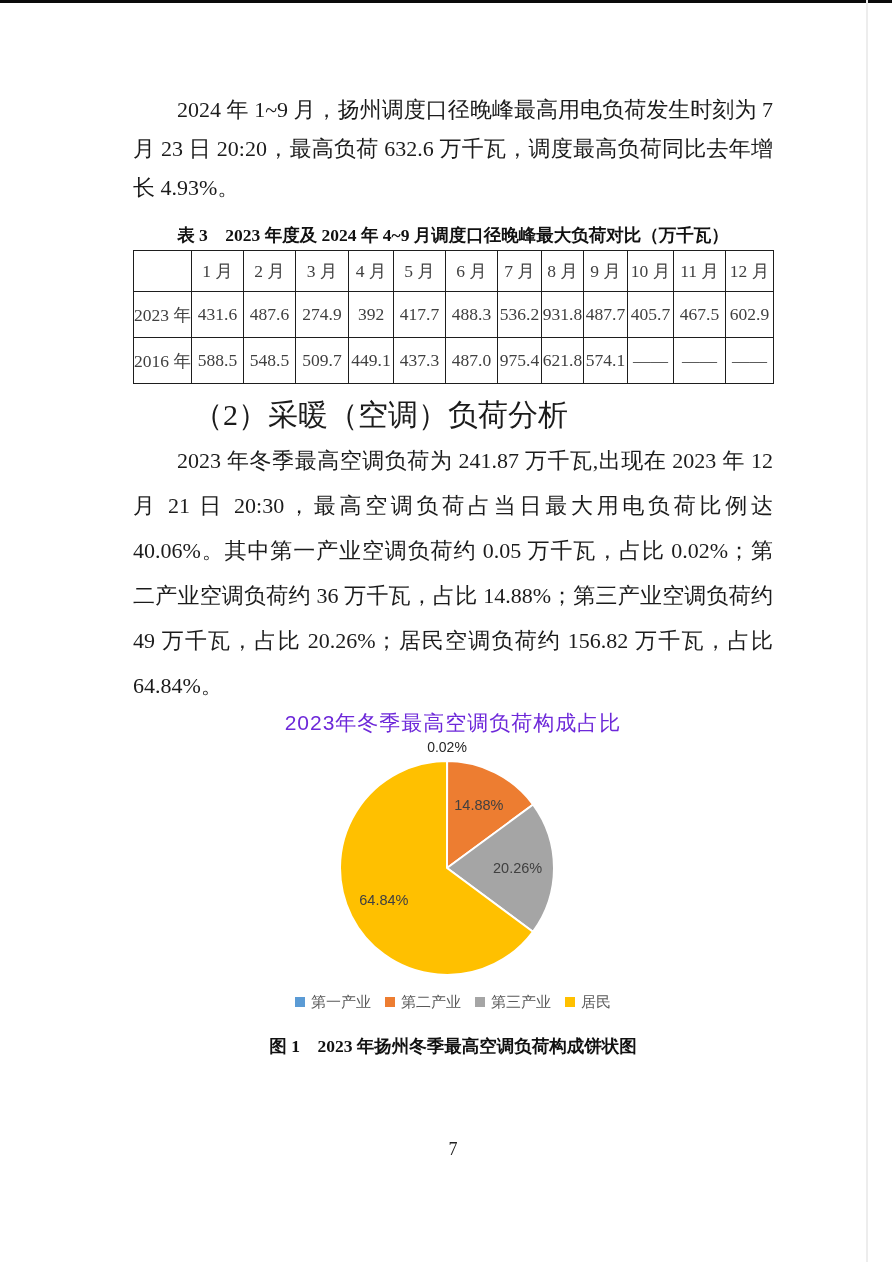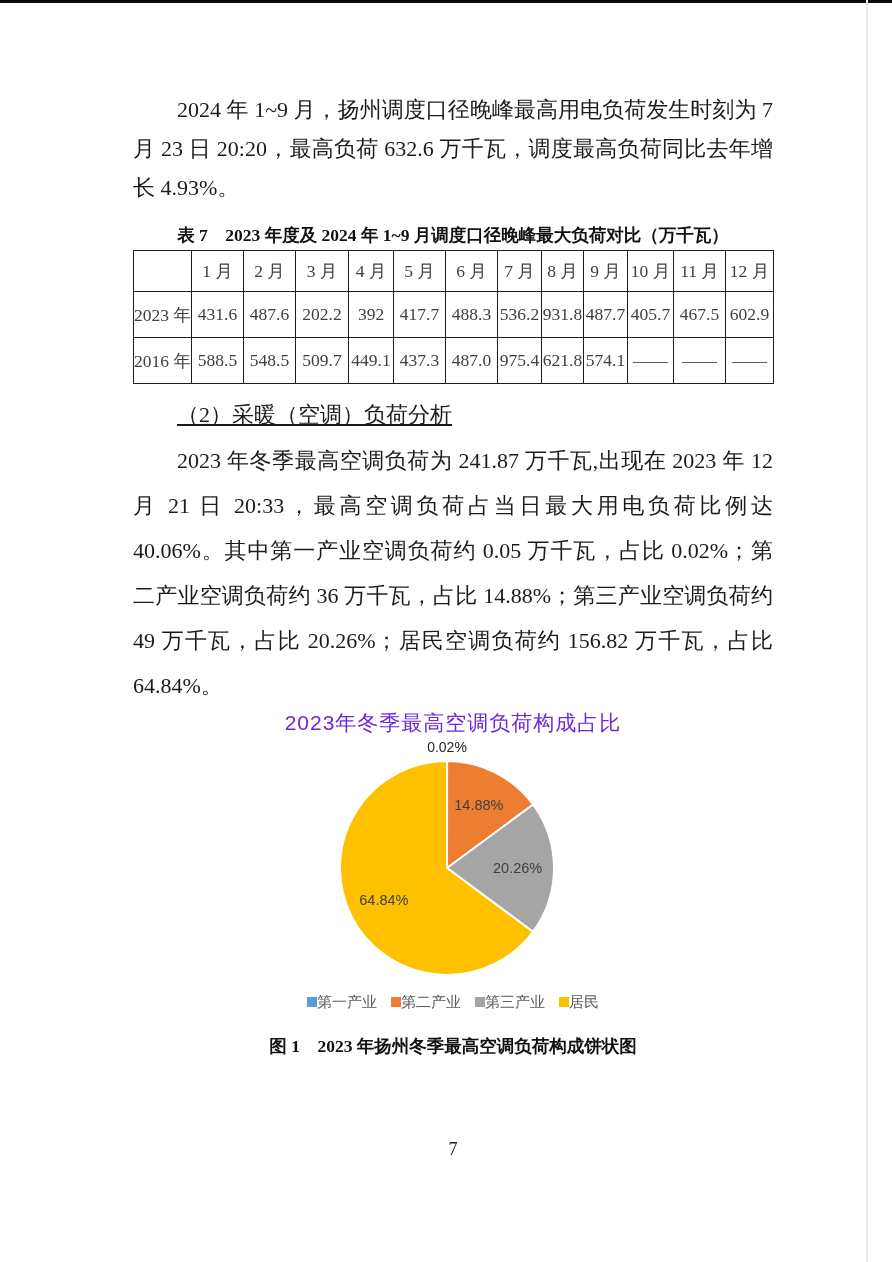--- a/index.html
+++ b/index.html
@@ -25,41 +25,41 @@
     margin-top:2px; font-size:17.5px; color:#404040;
   }
   table.load-table td {
     border:1.6px solid #1e1e1e; text-align:center; vertical-align:middle;
     padding:0; overflow:hidden; white-space:nowrap;
   }
   table.load-table tr.hdr td { height:40px; }
   table.load-table tr.datarow td { height:45px; }
 
   .subheading {
-    font-size:22px; line-height:46px; text-indent:2em; margin:8px 0 0 0;text-decoration:underline;
+    font-size:30px; line-height:46px; text-indent:2em; margin:8px 0 0 0;
   }
   .body-para2 {
     font-size:22px; line-height:45px; text-align:justify;
     text-indent:2em; margin:0;
   }
 
   .chart-block { margin-top:2px; font-family:"Liberation Sans", sans-serif; }
   .chart-title {
     font-size:21px; line-height:26px; color:#6d28d9;
     text-align:center; letter-spacing:1px;
   }
   .pie-svg { display:block; margin-top:2px; }
   .pie-label { font-family:"Liberation Sans", sans-serif; font-size:14.5px; fill:#404040; }
   .pie-label-out { font-family:"Liberation Sans", sans-serif; font-size:14px; fill:#262626; }
 
   .legend {
     margin-top:2px; height:20px; display:flex; justify-content:center;
     align-items:center; gap:14px;
   }
-  .legend-item { display:flex; align-items:center; gap:0; }
+  .legend-item { display:flex; align-items:center; gap:6px; }
   .legend-swatch { width:10px; height:10px; display:inline-block; }
   .legend-label { font-size:15px; color:#595959; }
 
   .figure-caption {
     font-weight:bold; font-size:17.5px; line-height:25px;
     text-align:center; margin-top:22px; color:#111;
   }
   .page-number {
     font-size:18px; text-align:center; margin-top:80px; color:#222;
   }
@@ -67,21 +67,21 @@
 </head>
 <body>
 
 <div class="top-border"></div>
 <div class="right-edge"></div>
 
 <div class="content">
 
   <p class="body-para">2024 年 1~9 月，扬州调度口径晚峰最高用电负荷发生时刻为 7 月 23 日 20:20，最高负荷 632.6 万千瓦，调度最高负荷同比去年增长 4.93%。</p>
 
-  <div class="table-title">表 7　2023 年度及 2024 年 1~9 月调度口径晚峰最大负荷对比（万千瓦）</div>
+  <div class="table-title">表 3　2023 年度及 2024 年 4~9 月调度口径晚峰最大负荷对比（万千瓦）</div>
 
   <table class="load-table">
     <colgroup id="table-cols">
         <col style="width: 58px;">
         <col style="width: 52px;">
         <col style="width: 52px;">
         <col style="width: 53px;">
         <col style="width: 45px;">
         <col style="width: 52px;">
         <col style="width: 52px;">
@@ -105,21 +105,21 @@
           <td>8 月</td>
           <td>9 月</td>
           <td>10 月</td>
           <td>11 月</td>
           <td>12 月</td>
         </tr>
         <tr class="datarow">
           <td>2023 年</td>
           <td>431.6</td>
           <td>487.6</td>
-          <td>202.2</td>
+          <td>274.9</td>
           <td>392</td>
           <td>417.7</td>
           <td>488.3</td>
           <td>536.2</td>
           <td>931.8</td>
           <td>487.7</td>
           <td>405.7</td>
           <td>467.5</td>
           <td>602.9</td>
         </tr>
@@ -136,21 +136,21 @@
           <td>574.1</td>
           <td>——</td>
           <td>——</td>
           <td>——</td>
         </tr>
       </tbody>
   </table>
 
   <p class="subheading">（2）采暖（空调）负荷分析</p>
 
-  <p class="body-para2">2023 年冬季最高空调负荷为 241.87 万千瓦,出现在 2023 年 12 月 21 日 20:33，最高空调负荷占当日最大用电负荷比例达 40.06%。其中第一产业空调负荷约 0.05 万千瓦，占比 0.02%；第二产业空调负荷约 36 万千瓦，占比 14.88%；第三产业空调负荷约 49 万千瓦，占比 20.26%；居民空调负荷约 156.82 万千瓦，占比 64.84%。</p>
+  <p class="body-para2">2023 年冬季最高空调负荷为 241.87 万千瓦,出现在 2023 年 12 月 21 日 20:30，最高空调负荷占当日最大用电负荷比例达 40.06%。其中第一产业空调负荷约 0.05 万千瓦，占比 0.02%；第二产业空调负荷约 36 万千瓦，占比 14.88%；第三产业空调负荷约 49 万千瓦，占比 20.26%；居民空调负荷约 156.82 万千瓦，占比 64.84%。</p>
 
   <div class="chart-block">
     <div class="chart-title">2023年冬季最高空调负荷构成占比</div>
     <svg id="pie-svg" class="pie-svg" width="640" height="252" viewBox="0 0 640 252">
         <path d="M 314 130 L 314.00 23.00 A 107 107 0 0 1 314.13 23.00 Z" fill="#5B9BD5" stroke="#ffffff" stroke-width="2" stroke-linejoin="round"></path>
         <path d="M 314 130 L 314.13 23.00 A 107 107 0 0 1 400.17 66.56 Z" fill="#ED7D31" stroke="#ffffff" stroke-width="2" stroke-linejoin="round"></path>
         <path d="M 314 130 L 400.17 66.56 A 107 107 0 0 1 399.93 193.76 Z" fill="#A5A5A5" stroke="#ffffff" stroke-width="2" stroke-linejoin="round"></path>
         <path d="M 314 130 L 399.93 193.76 A 107 107 0 1 1 314.00 23.00 Z" fill="#FFC000" stroke="#ffffff" stroke-width="2" stroke-linejoin="round"></path>
         <text x="314.0" y="14.0" text-anchor="middle" class="pie-label-out">0.02%</text>
         <text x="345.9" y="72.0" text-anchor="middle" class="pie-label">14.88%</text>

